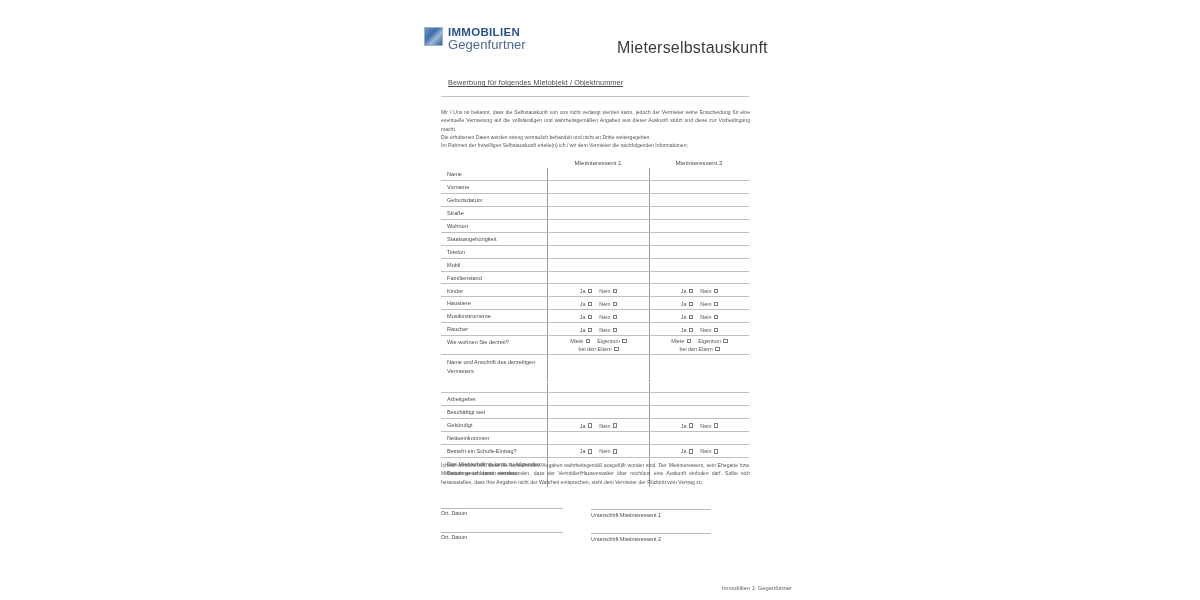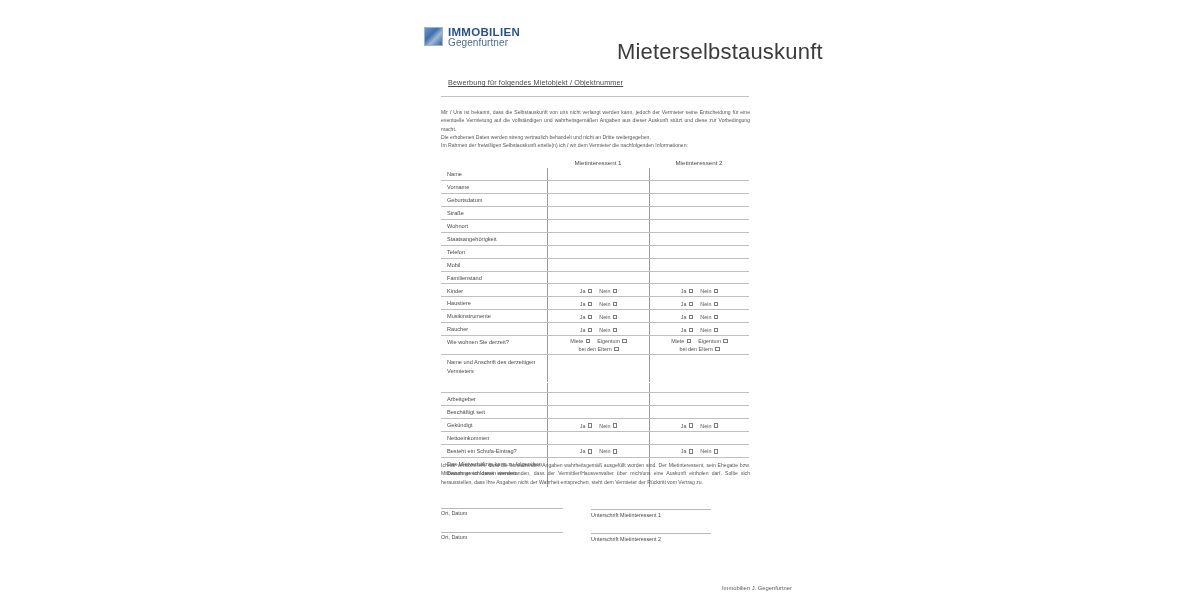--- a/index.html
+++ b/index.html
@@ -42,30 +42,30 @@
   #logo-text {
     line-height: 1.05;
   }
   #logo-title {
     font-size: 11.5px;
     font-weight: bold;
     letter-spacing: 0.3px;
     color: #27528f;
   }
   #logo-sub {
-    font-size: 10px;
+    font-size: 13px;
     color: #4a6a96;
     letter-spacing: 0.1px;
   }
 
   #doc-title {
     position: absolute;
     left: 617px;
     top: 39px;
-    font-size: 22px;
+    font-size: 16px;
     font-weight: normal;
     color: #3b3b3b;
     letter-spacing: 0.2px;
     white-space: nowrap;
   }
 
   
   #bewerbung-line {
     position: absolute;
     left: 448px;

